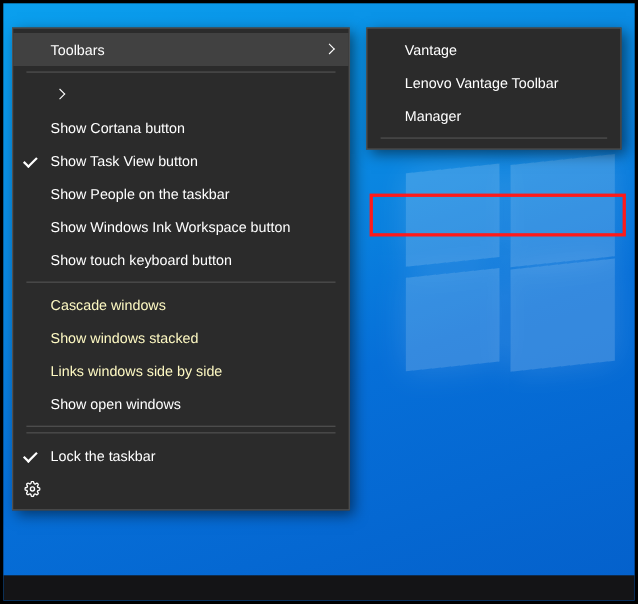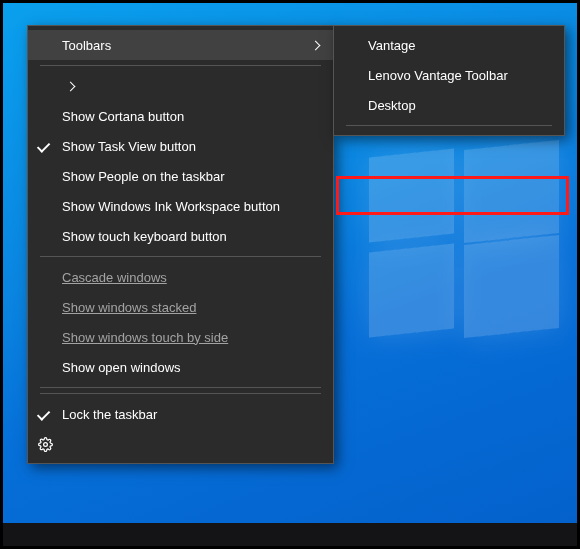--- a/index.html
+++ b/index.html
@@ -56,21 +56,21 @@
 
   .menu {
     position: absolute;
     background: #2b2b2b;
     color: #fff;
     border: 1px solid #555;
     box-shadow: 4px 4px 12px rgba(0,0,0,0.5);
     padding: 4px 0;
   }
   .menu.primary {
-    left: 24px;
+    left: 8px;
     top: 22px;
     width: 305px;
   }
   .menu.sub {
     left: 330px;
     top: 22px;
     width: 230px;
   }
 
   .item {
@@ -85,21 +85,21 @@
     display: flex;
     align-items: center;
     justify-content: center;
     flex: 0 0 34px;
     color: #fff;
   }
   .item .label {
     flex: 1 1 auto;
     color: #fff;
   }
-  .item.disabled .label { color: #a3a3a3; text-decoration: underline; }
+  .item.disabled .label { color: #fef9c3; }
   .item.hovered { background: #414141; }
   .item .chev {
     flex: 0 0 12px;
     text-align: right;
     color: #fff;
     font-size: 11px;
   }
   .sep {
     height: 1px;
     background: #555;
@@ -195,21 +195,21 @@
         <span class="label">Cascade windows</span>
       </div>
 
       <div class="item disabled">
         <span class="gutter"></span>
         <span class="label">Show windows stacked</span>
       </div>
 
       <div class="item disabled">
         <span class="gutter"></span>
-        <span class="label">Show windows touch by side</span>
+        <span class="label">Links windows side by side</span>
       </div>
 
       <div class="item">
         <span class="gutter"></span>
         <span class="label">Show open windows</span>
       </div>
 
       <div class="sep"></div>
 
 
@@ -241,21 +241,21 @@
       </div>
 
 
       <div class="item">
         <span class="gutter"></span>
         <span class="label">Lenovo Vantage Toolbar</span>
       </div>
 
       <div class="item">
         <span class="gutter"></span>
-        <span class="label">Desktop</span>
+        <span class="label">Manager</span>
       </div>
 
       <div class="sep"></div>
 
 
     </div>
 
     <div class="highlight-box" style="left:333px; top:173px; width:227px; height:33px;"></div>
 
   </div>

